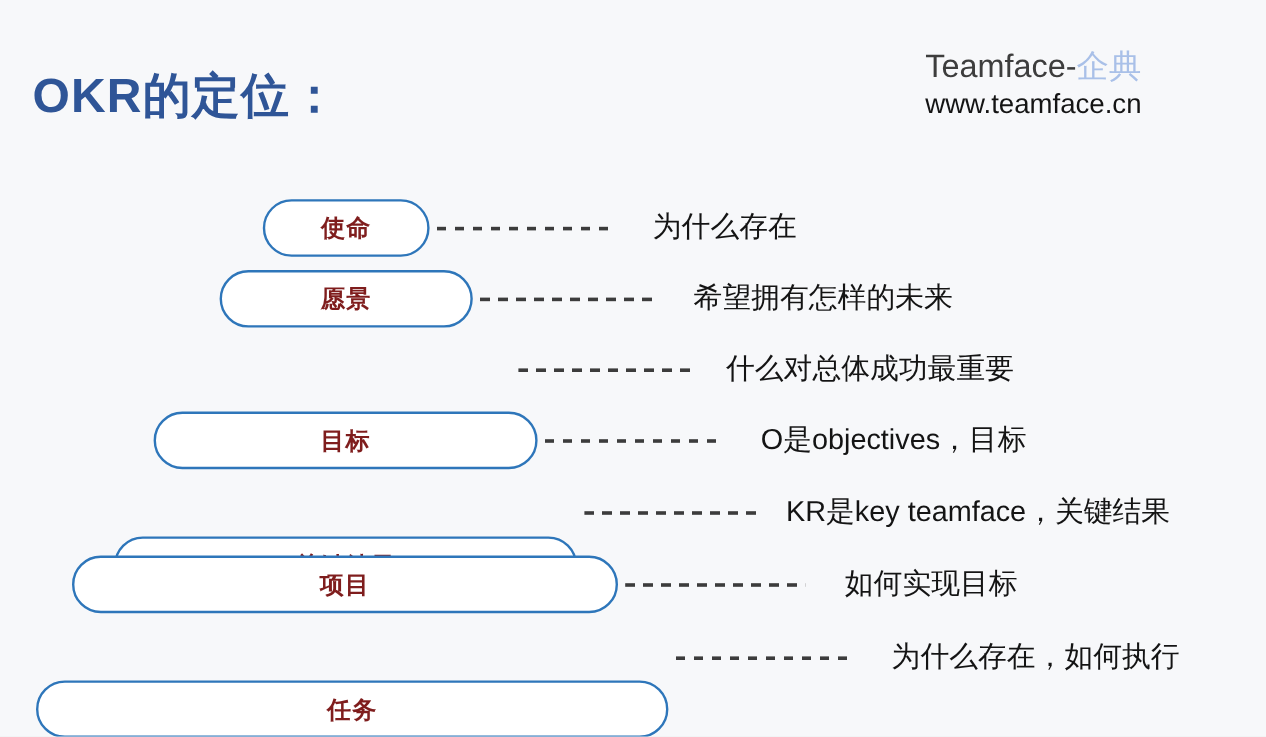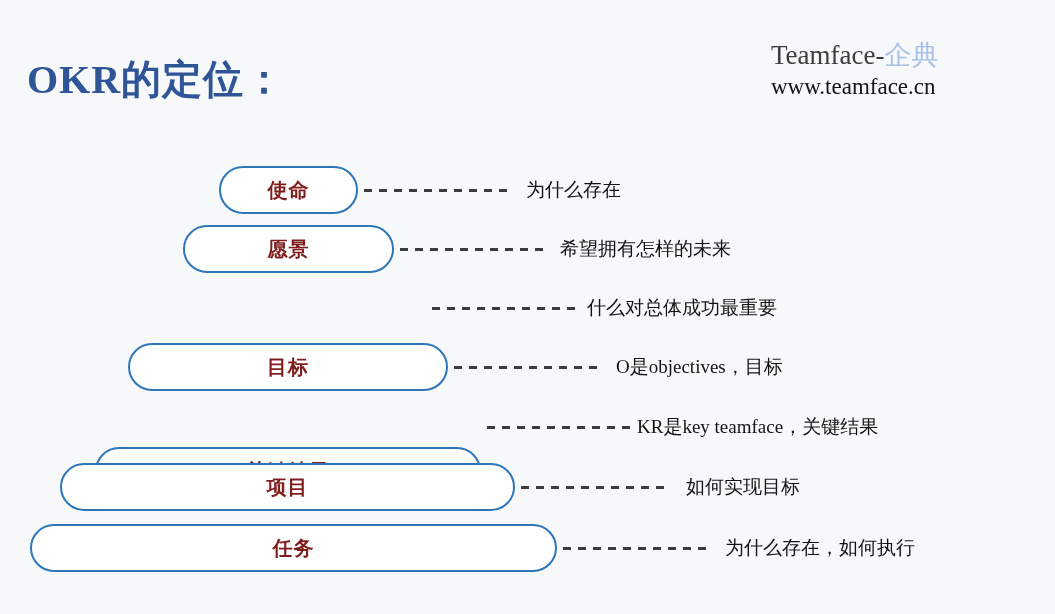--- a/index.html
+++ b/index.html
@@ -11,21 +11,20 @@
     --ink:#141414;
   }
   *{margin:0;padding:0;box-sizing:border-box;}
   html,body{background:#e9ebee;}
   body{font-family:"Liberation Sans","DejaVu Sans",sans-serif;}
   .canvas{
     position:relative;
     width:1055px;height:614px;
     background:var(--bg);
     overflow:hidden;
-    font-family:Liberation Serif, serif;
   }
   .page-title{
     position:absolute;left:27px;top:52px;
     font-size:40px;font-weight:700;
     color:var(--title-blue);
     letter-spacing:1px;
     white-space:nowrap;
   }
   .logo{
     position:absolute;left:771px;top:38px;
@@ -56,22 +55,23 @@
     font-size:20px;font-weight:700;color:#7f1d1d;
     letter-spacing:1px;
     white-space:nowrap;
   }
   .dash{
     position:absolute;top:23px;height:2.5px;
     background:repeating-linear-gradient(90deg,var(--dash) 0 8px,transparent 8px 15px);
   }
   .desc{
     position:absolute;top:0;height:48px;line-height:48px;
-    font-size:19px;color:var(--ink);
+    font-size:24px;color:var(--ink);
     white-space:nowrap;
+    margin-left:18px;
   }
 </style>
 </head>
 <body>
 
 <div class="canvas">
 
   <h1 class="page-title">OKR的定位：</h1>
 
   <div class="logo">
@@ -121,21 +121,21 @@
 
     <div class="row" style="top: 463px;">
       <div class="pill" style="left: 60px; width: 455px;">
         <span class="pill-label">项目</span>
       </div>
       <div class="dash" style="left: 521px; width: 150px;"></div>
       <div class="desc" style="left: 686px;">如何实现目标</div>
     </div>
 
     <div class="row" style="top: 524px;">
-      <div class="pill" style="left: 30px; width: 527px;">
+      <div class="pill" style="left: 30px; width: 527px; margin-top: 43px;">
         <span class="pill-label">任务</span>
       </div>
       <div class="dash" style="left: 563px; width: 148px;"></div>
       <div class="desc" style="left: 725px;">为什么存在，如何执行</div>
     </div>
   </div>
 
 </div>
 
 </body></html>

